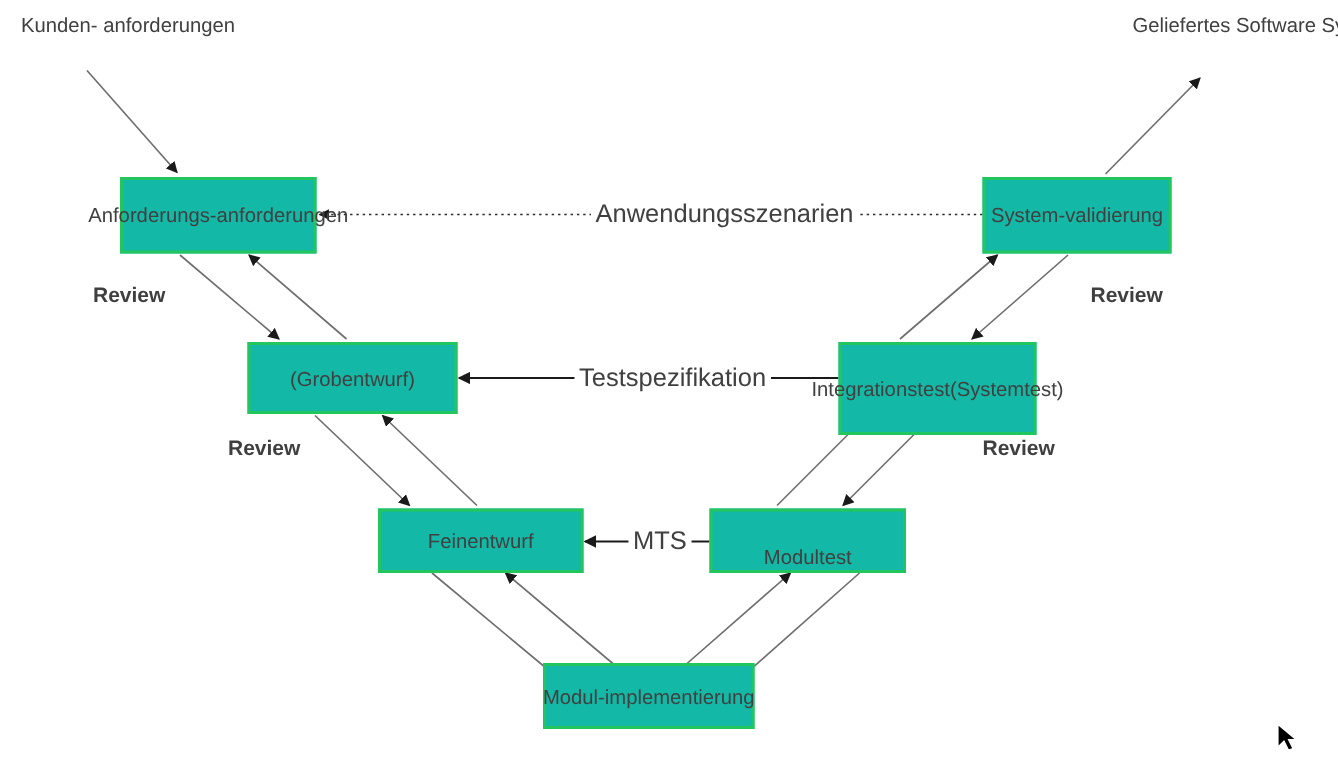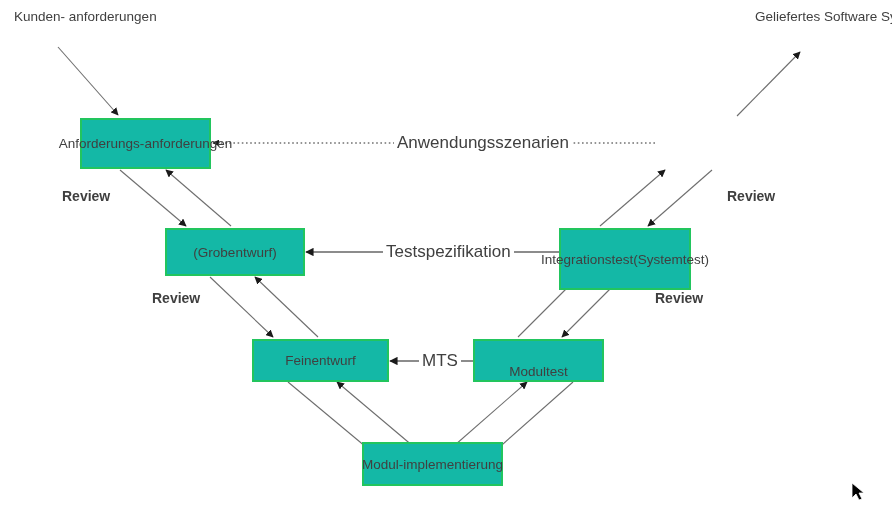--- a/index.html
+++ b/index.html
@@ -134,20 +134,24 @@
   <div class="freetext" style="left:755px; top:8px; width:130px;">
     <span class="ln">Geliefertes Software</span>
     <span class="ln">System</span>
   </div>
 
   <div class="node" style="left:80px; top:118px; width:131px; height:51px;">
     <span class="ln">Anforderungs-</span>
     <span class="ln">anforderungen</span>
   </div>
 
+  <div class="node" style="left:655px; top:118px; width:126px; height:51px;">
+    <span class="ln">System-</span>
+    <span class="ln">validierung</span>
+  </div>
 
   <div class="node" style="left:165px; top:228px; width:140px; height:48px;">
     <span class="ln">(Grobentwurf)</span>
   </div>
 
   <div class="node" style="left:559px; top:228px; width:132px; height:62px;">
     <span class="ln">Integrationstest</span>
     <span class="ln">(Systemtest)</span>
   </div>
 

